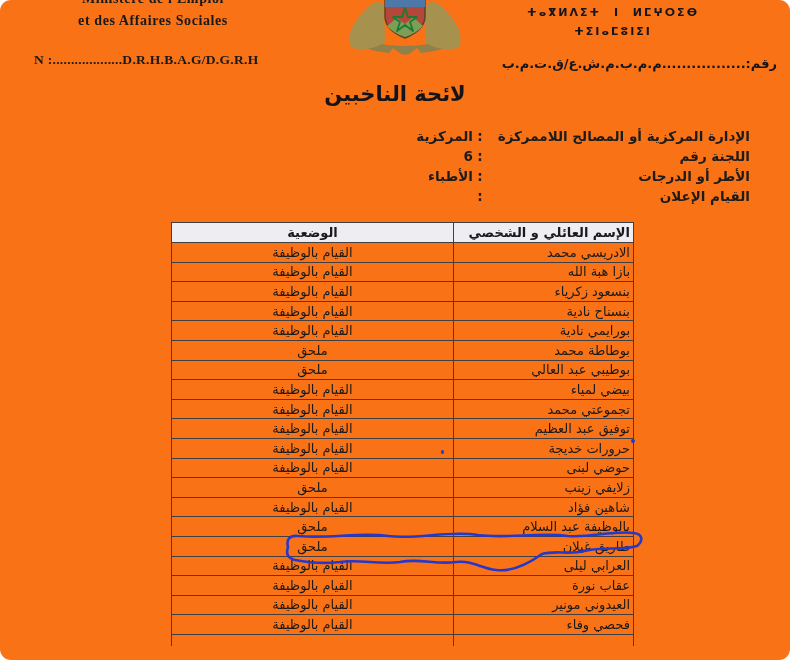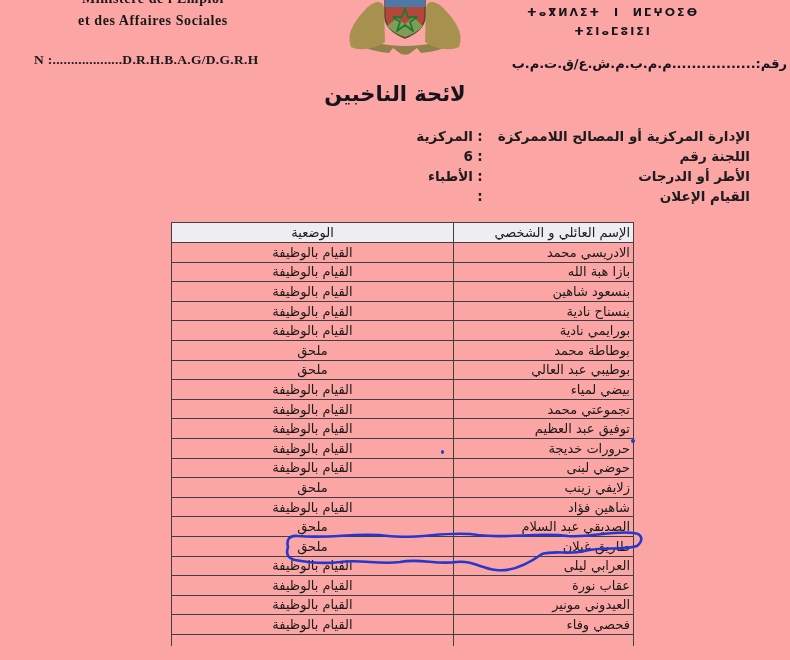--- a/index.html
+++ b/index.html
@@ -1,39 +1,39 @@
 <!DOCTYPE html>
 <html lang="ar"><head>
 <meta charset="utf-8">
 <style>
   * { margin:0; padding:0; box-sizing:border-box; }
   html,body { background:#ffffff; }
   .page {
-    position:relative; width:790px; height:660px; background:#fca5a5;
-    overflow:hidden; font-family:"DejaVu Sans", sans-serif; color:#1c1c1c;
+    position:relative; width:790px; height:660px; background:#f97316;
+    overflow:hidden; font-family:"DejaVu Sans", sans-serif; color:#1c1c1c;border-radius:11px;
   }
   
   .fr-block {
     position:absolute; top:-12px; left:28px; width:250px; text-align:center;
     font-family:"Liberation Serif", serif; font-weight:bold; font-size:14px;
     letter-spacing:0.6px; line-height:22px; color:#191919;
   }
   .n-line {
     position:absolute; top:52px; left:34px;
     font-family:"Liberation Serif", serif; font-weight:bold; font-size:13.5px;
     letter-spacing:0.3px; color:#191919;
   }
   
   .tif-block {
     position:absolute; top:3px; right:37px; width:280px; text-align:center;
     font-size:11px; font-weight:bold; letter-spacing:2px; word-spacing:7px;
     line-height:19px; color:#15151c;
   }
   .raqm-line {
-    position:absolute; top:56px; right:3px; direction:rtl;
+    position:absolute; top:56px; right:13px; direction:rtl;
     font-size:13px; font-weight:bold; color:#15151c;
   }
   
   .emblem { position:absolute; top:0; left:347px; }
   
   .doc-title {
     position:absolute; top:82px; left:0; width:100%; text-align:center;
     direction:rtl; font-size:21px; font-weight:bold; color:#14141a;
   }
   
@@ -44,21 +44,21 @@
   .info-value { min-width:70px; text-align:start; }
   
   .voters-table {
     position:absolute; top:222px; left:171px; width:462px;
     border-collapse:collapse; table-layout:fixed; direction:rtl;
     font-size:13px; color:#1a1a1a;
   }
   .voters-table th, .voters-table td {
     border:1px solid #3f3f44; overflow:hidden; white-space:nowrap;
   }
-  .voters-table th { height:20px; font-weight:normal; background:#ededf2; }
+  .voters-table th { height:20px; font-weight:bold; background:#ededf2; }
   .voters-table td { height:19.6px; }
   .col-name  { width:180px; }
   .col-status{ width:282px; }
   .cell-name, th.h-name { text-align:right; padding:0 3px; }
   .cell-status, th.h-status { text-align:center; }
   tr.partial-row td { height:12px; border-bottom:none; }
   
   .annotation-svg { position:absolute; left:270px; top:520px; pointer-events:none; }
   .ink-dot { position:absolute; border-radius:50%; }
 </style>
@@ -130,21 +130,21 @@
     <tbody>
         <tr>
           <td class="cell-name">الادريسي محمد</td>
           <td class="cell-status">القيام بالوظيفة</td>
         </tr>
         <tr>
           <td class="cell-name">بازا هبة الله</td>
           <td class="cell-status">القيام بالوظيفة</td>
         </tr>
         <tr>
-          <td class="cell-name">بنسعود شاهين</td>
+          <td class="cell-name">بنسعود زكرياء</td>
           <td class="cell-status">القيام بالوظيفة</td>
         </tr>
         <tr>
           <td class="cell-name">بنسناح نادية</td>
           <td class="cell-status">القيام بالوظيفة</td>
         </tr>
         <tr>
           <td class="cell-name">بورايمي نادية</td>
           <td class="cell-status">القيام بالوظيفة</td>
         </tr>
@@ -178,21 +178,21 @@
         </tr>
         <tr>
           <td class="cell-name">زلايفي زينب</td>
           <td class="cell-status">ملحق</td>
         </tr>
         <tr>
           <td class="cell-name">شاهين فؤاد</td>
           <td class="cell-status">القيام بالوظيفة</td>
         </tr>
         <tr>
-          <td class="cell-name">الصديقي عبد السلام</td>
+          <td class="cell-name">بالوظيفة عبد السلام</td>
           <td class="cell-status">ملحق</td>
         </tr>
         <tr>
           <td class="cell-name">طاريق غيلان</td>
           <td class="cell-status">ملحق</td>
         </tr>
         <tr>
           <td class="cell-name">العرابي ليلى</td>
           <td class="cell-status">القيام بالوظيفة</td>
         </tr>

